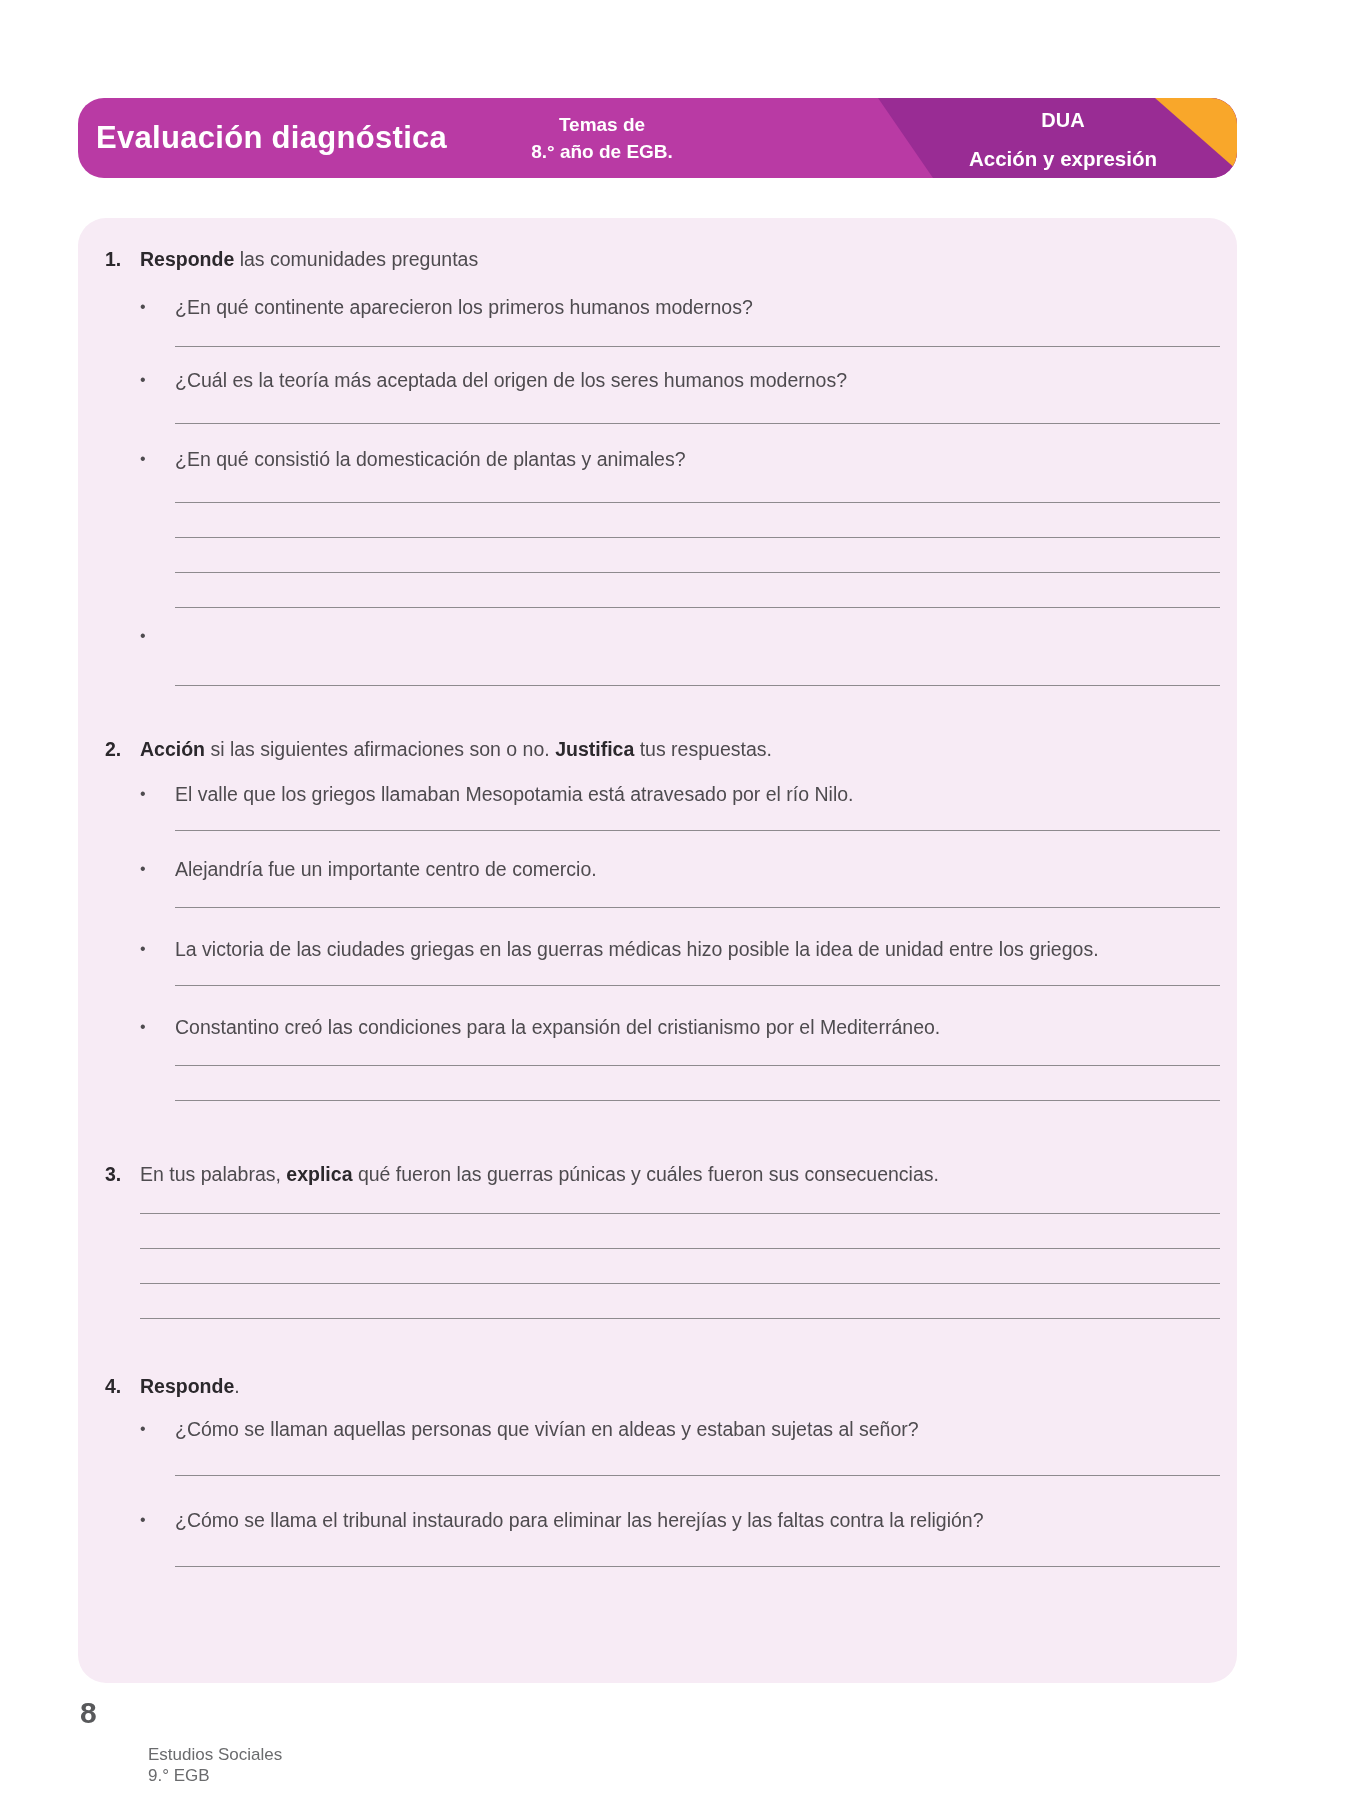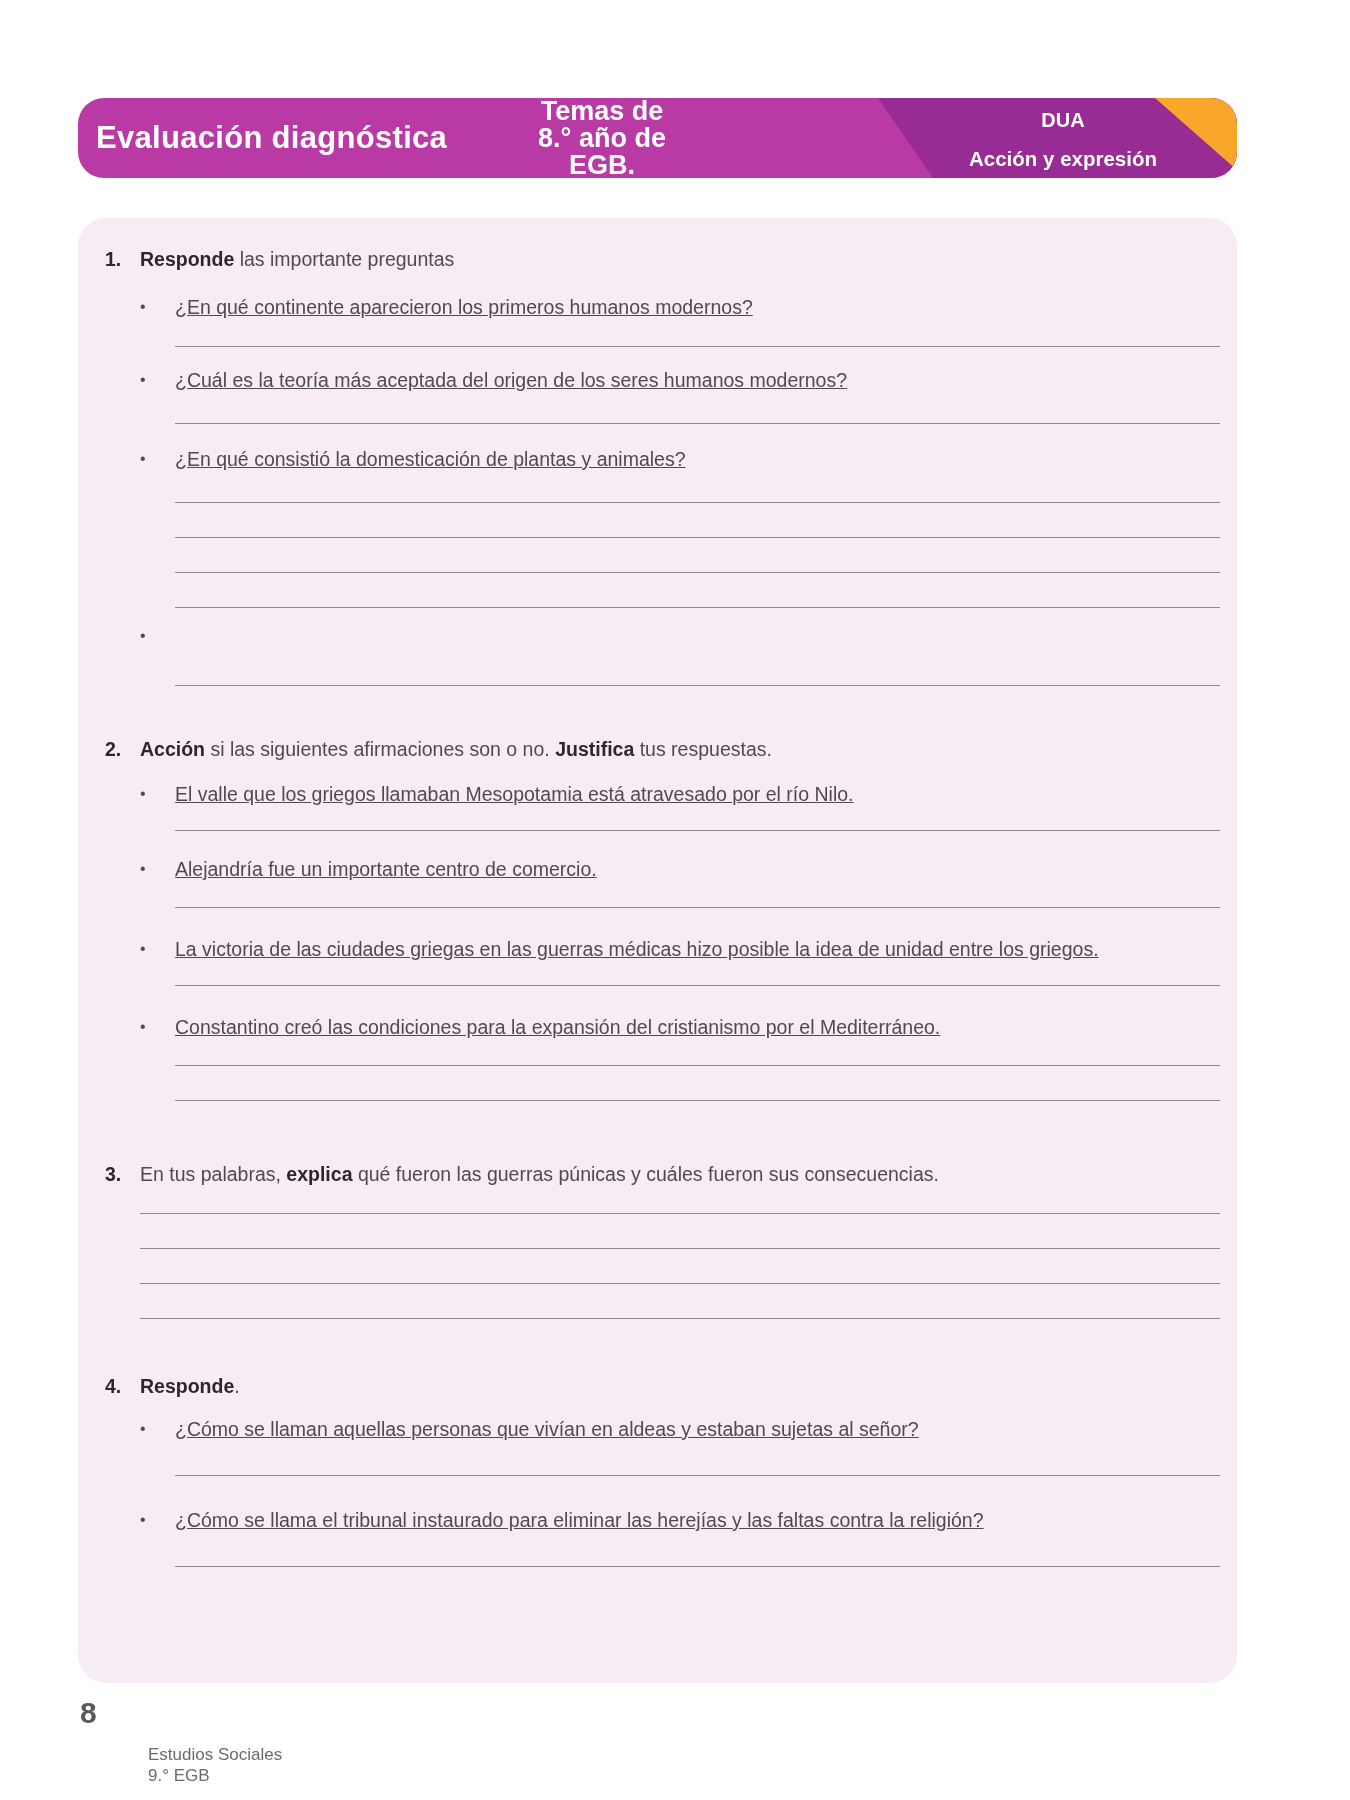--- a/index.html
+++ b/index.html
@@ -11,37 +11,37 @@
           background:#b93aa4;border-radius:26px;overflow:hidden;}
   .banner-dark{position:absolute;left:800px;top:0;width:359px;height:80px;background:#992c94;
           -webkit-clip-path:polygon(0 0,100% 0,100% 100%,55px 100%);
           clip-path:polygon(0 0,100% 0,100% 100%,55px 100%);}
   .banner-orange{position:absolute;right:0;top:0;width:82px;height:72px;background:#f9a72a;
           -webkit-clip-path:polygon(0 0,100% 0,100% 100%);
           clip-path:polygon(0 0,100% 0,100% 100%);}
   .banner-title{position:absolute;left:18px;top:0;height:100%;display:flex;align-items:center;
           color:#ffffff;font-size:31px;font-weight:bold;letter-spacing:.3px;}
   .banner-topic{position:absolute;left:424px;width:200px;top:50%;transform:translateY(-50%);
-          text-align:center;color:#ffffff;font-weight:bold;font-size:27px;line-height:27px;}
+          text-align:center;color:#ffffff;font-weight:bold;font-size:19px;line-height:27px;}
   .banner-dua{position:absolute;left:860px;width:250px;top:50%;transform:translateY(-50%);
           text-align:center;color:#ffffff;}
   .dua-t{font-size:20px;font-weight:bold;line-height:29px;}
   .dua-s{font-size:20.5px;font-weight:bold;line-height:24px;margin-top:12px;}
 
   
   .panel{position:absolute;left:78px;top:218px;width:1159px;height:1465px;
          background:#f7ebf5;border-radius:28px;box-sizing:border-box;
          padding:24px 17px 0 27px;}
   .qrow{display:flex;font-size:19.5px;line-height:26px;color:#4e4b4f;}
   .qnum{width:35px;flex:none;font-weight:bold;color:#2b282c;}
   .qtext{flex:1;}
   .b{font-weight:bold;color:#2b282c;}
   .brow{display:flex;margin-left:35px;font-size:19.5px;line-height:26px;color:#4e4b4f;}
   .dot{width:35px;flex:none;font-size:16px;}
-  .btext{flex:1;padding-right:14px;text-decoration:underline;}
+  .btext{flex:1;padding-right:14px;}
   .btext .wrapline{display:block;line-height:31px;}
   .ln{height:0;border-top:1.5px solid #8e8a8e;}
   .ln-b{margin-left:70px;width:1045px;}
   .ln-q{margin-left:35px;width:1080px;}
 
   
   .pageno{position:absolute;left:80px;top:1696px;font-size:30px;font-weight:bold;color:#58595b;}
   .bookref{position:absolute;left:148px;top:1744px;font-size:17px;line-height:21px;color:#6a6b6d;}
 </style>
 </head>
@@ -60,21 +60,21 @@
     <div class="banner-dua">
       <div class="dua-t">DUA</div>
       <div class="dua-s">Acción y expresión</div>
     </div>
   </div>
 
   <div class="panel">
 
     <div class="qrow" style="margin-top:4px;">
       <span class="qnum">1.</span>
-      <span class="qtext"><span class="b">Responde</span><span> las importante preguntas</span></span>
+      <span class="qtext"><span class="b">Responde</span><span> las comunidades preguntas</span></span>
     </div>
 
     <div class="brow" style="margin-top:22px;">
       <span class="dot">•</span>
       <span class="btext">¿En qué continente aparecieron los primeros humanos modernos?</span>
     </div>
     <div class="ln ln-b" style="margin-top:26px;"></div>
 
     <div class="brow" style="margin-top:20px;">
       <span class="dot">•</span>

